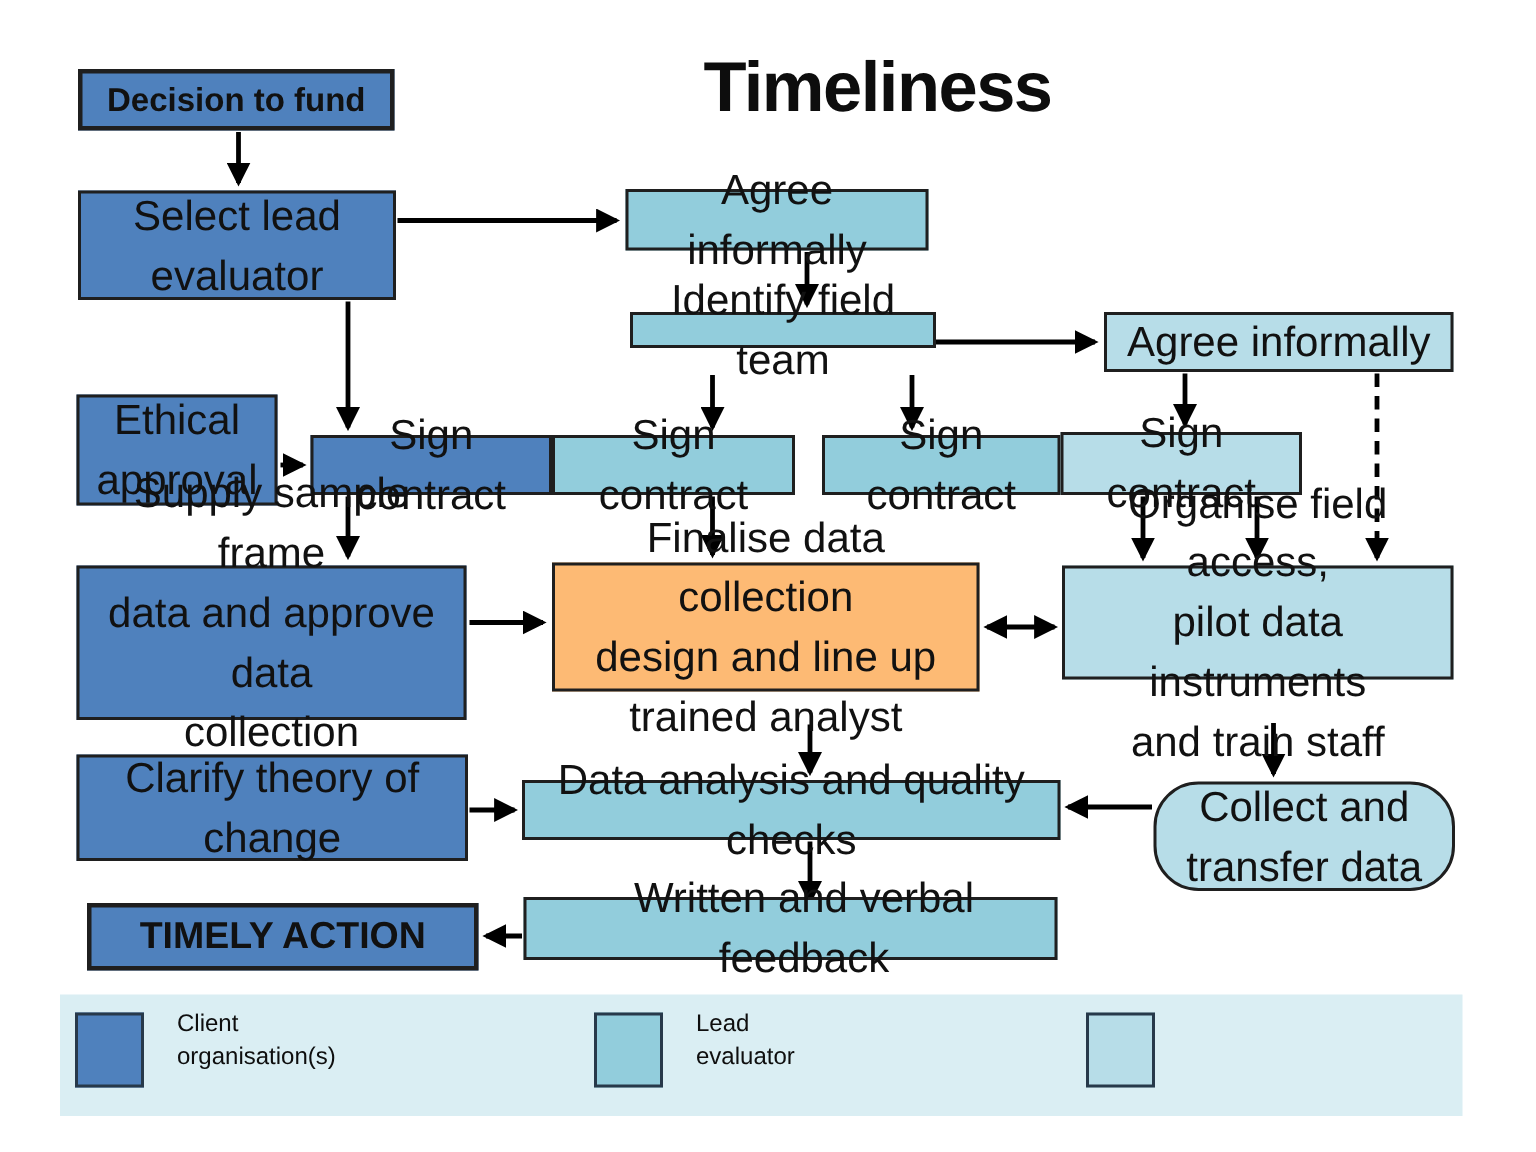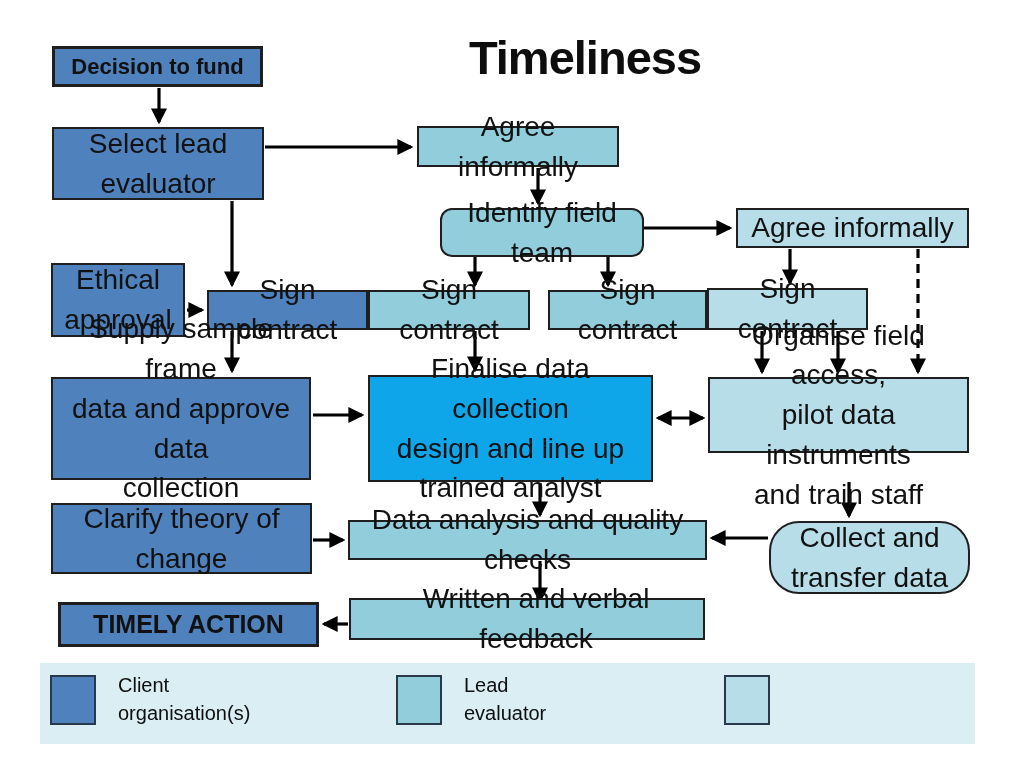--- a/index.html
+++ b/index.html
@@ -19,21 +19,21 @@
   }
   .node.bold{font-weight:bold;border-width:3px;}
   .legend{
     position:absolute;left:40px;top:663px;width:935px;height:81px;
   }
   .legend-item{position:absolute;top:12px;display:flex;gap:22px;align-items:flex-start;}
   .legend-item .swatch{
     width:46px;height:50px;box-sizing:border-box;border:2px solid #27394a;flex:0 0 auto;
   }
   .legend-item .legend-label{
-    font-size:20px;line-height:1.38;white-space:pre-line;margin-top:-3px;color:#0e0e0e;
+    font-size:16px;line-height:1.38;white-space:pre-line;margin-top:-3px;color:#0e0e0e;
   }
   .legend-item.li-0{left:10px;}
   .legend-item.li-1{left:356px;}
   .legend-item.li-2{left:684px;}
 </style>
 </head>
 <body>
 
 <div class="canvas">
 
@@ -70,32 +70,32 @@
       <line x1="768" y1="538" x2="712" y2="538" stroke="#000000" stroke-width="3.2" marker-end="url(#ah)"></line>
       <line x1="540" y1="561" x2="540" y2="601" stroke="#000000" stroke-width="3.2" marker-end="url(#ah)"></line>
       <line x1="348" y1="624" x2="324" y2="624" stroke="#000000" stroke-width="3.2" marker-end="url(#ah)"></line>
     </svg>
 
   <div id="nodes">
       <div class="node bold" style="left: 52px; top: 46px; width: 211px; height: 41px; font-size: 22px; background: rgb(79, 129, 189);">Decision to fund</div>
       <div class="node" style="left: 52px; top: 127px; width: 212px; height: 73px; background: rgb(79, 129, 189);">Select lead
 evaluator</div>
       <div class="node" style="left: 417px; top: 126px; width: 202px; height: 41px; background: rgb(146, 205, 220);">Agree informally</div>
-      <div class="node" style="left: 440px; top: 208px; width: 204px; height: 49px; background: rgb(146, 205, 220); border-radius: 12px;">Identify field team</div>
+      <div class="node" style="left: 420px; top: 208px; width: 204px; height: 24px; background: rgb(146, 205, 220);">Identify field team</div>
       <div class="node" style="left: 736px; top: 208px; width: 233px; height: 40px; background: rgb(183, 221, 232);">Agree informally</div>
       <div class="node" style="left: 51px; top: 263px; width: 134px; height: 74px; background: rgb(79, 129, 189);">Ethical
 approval</div>
       <div class="node" style="left: 207px; top: 290px; width: 161px; height: 40px; background: rgb(79, 129, 189);">Sign contract</div>
       <div class="node" style="left: 368px; top: 290px; width: 162px; height: 40px; background: rgb(146, 205, 220);">Sign contract</div>
       <div class="node" style="left: 548px; top: 290px; width: 159px; height: 40px; background: rgb(146, 205, 220);">Sign contract</div>
       <div class="node" style="left: 707px; top: 288px; width: 161px; height: 42px; background: rgb(183, 221, 232);">Sign contract</div>
       <div class="node" style="left: 51px; top: 377px; width: 260px; height: 103px; background: rgb(79, 129, 189);">Supply sample frame
 data and approve data
 collection instruments</div>
-      <div class="node" style="left: 368px; top: 375px; width: 285px; height: 107px; background: #0ea5e9;">Finalise data collection
+      <div class="node" style="left: 368px; top: 375px; width: 285px; height: 86px; background: #fdba74;">Finalise data collection
 design and line up
 trained analyst</div>
       <div class="node" style="left: 708px; top: 377px; width: 261px; height: 76px; background: rgb(183, 221, 232);">Organise field access,
 pilot data instruments
 and train staff</div>
       <div class="node" style="left: 51px; top: 503px; width: 261px; height: 71px; background: rgb(79, 129, 189);">Clarify theory of
 change</div>
       <div class="node" style="left: 348px; top: 520px; width: 359px; height: 40px; background: rgb(146, 205, 220);">Data analysis and quality checks</div>
       <div class="node" style="left: 769px; top: 521px; width: 201px; height: 73px; background: rgb(183, 221, 232); border-radius: 30px;">Collect and
 transfer data</div>

